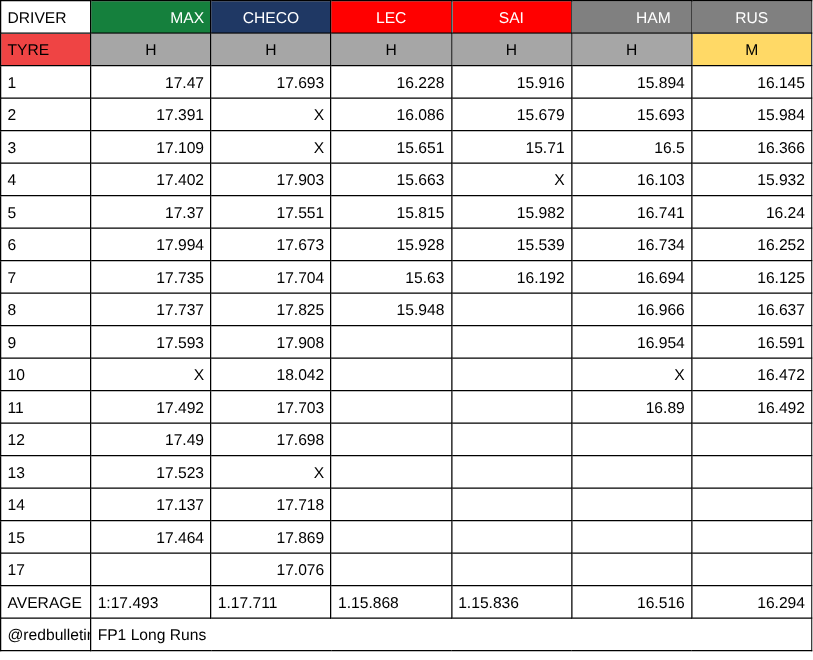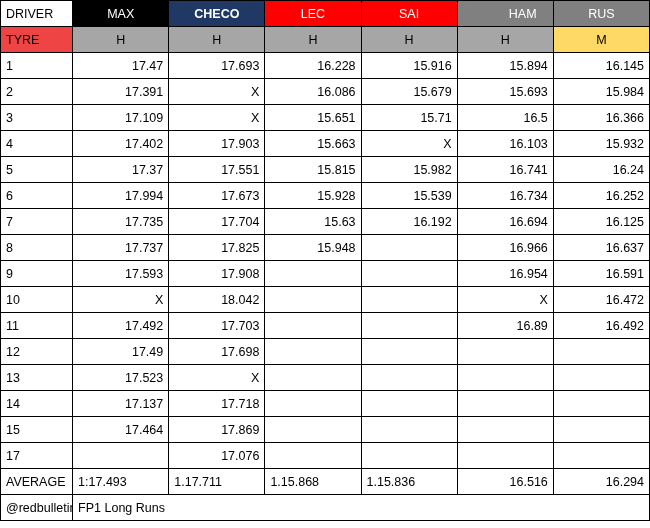--- a/index.html
+++ b/index.html
@@ -91,22 +91,22 @@
     <col class="c-drv">
       <col class="c-drv">
       <col class="c-drv">
     <col class="c-drv">
       <col class="c-drv">
       <col class="c-drv">
   </colgroup>
   <tbody>
     <tr>
       <td class="hdr-label">DRIVER</td>
-      <td class="hdr-driver" id="drv0" style="background: #000000;">MAX</td>
-      <td class="hdr-driver" id="drv1" style="background: rgb(31, 56, 100); font-weight: bold;">CHECO</td>
+      <td class="hdr-driver" id="drv0" style="background: #15803d; text-align: right;">MAX</td>
+      <td class="hdr-driver" id="drv1" style="background: rgb(31, 56, 100);">CHECO</td>
       <td class="hdr-driver" id="drv2" style="background: rgb(255, 0, 0);">LEC</td>
       <td class="hdr-driver" id="drv3" style="background: rgb(255, 0, 0);">SAI</td>
       <td class="hdr-driver" id="drv4" style="background: rgb(128, 128, 128); padding-left: 40px;">HAM</td>
       <td class="hdr-driver" id="drv5" style="background: rgb(128, 128, 128);">RUS</td>
     </tr>
     <tr>
       <td class="tyre-label">TYRE</td>
       <td class="tyre-cell">H</td>
       <td class="tyre-cell">H</td>
       <td class="tyre-cell">H</td>

